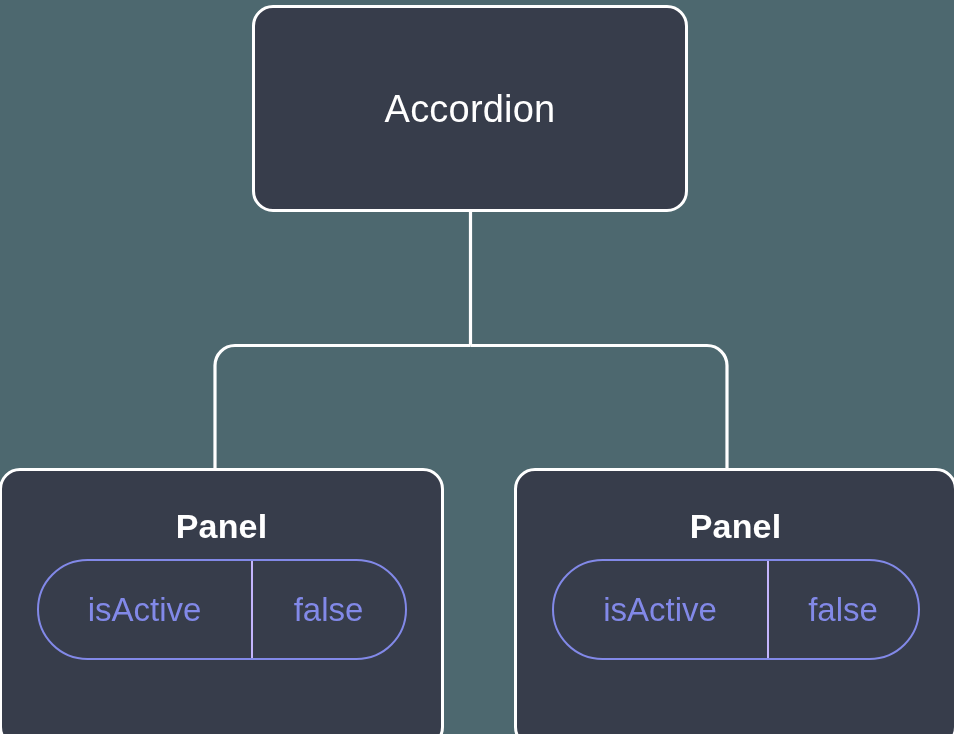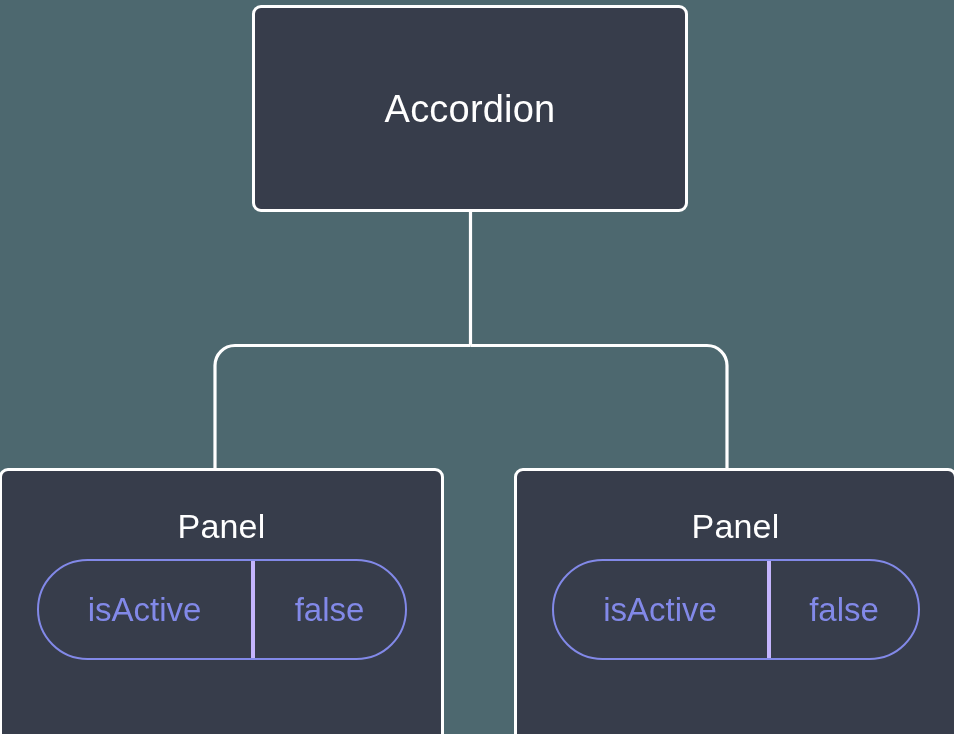--- a/index.html
+++ b/index.html
@@ -30,21 +30,21 @@
     width: 954px;
     height: 734px;
     pointer-events: none;
   }
 
   
   .node {
     position: absolute;
     background: #373d4b;
     border: 3px solid #ffffff;
-    border-radius: 9px;
+    border-radius: 21px;
     display: flex;
     flex-direction: column;
     align-items: center;
   }
 
   .node-root {
     left: 252px;
     top: 5px;
     width: 436px;
     height: 207px;
@@ -64,21 +64,21 @@
     height: 280px;           
     padding-top: 38px;
   }
 
   .node-leaf-left  { left: -1px;  width: 445px; }
   .node-leaf-right { left: 514px; width: 443px; }
 
   .node-title-leaf {
     color: #ffffff;
     font-size: 34px;
-    font-weight: 400;
+    font-weight: 700;
     line-height: 1;
     letter-spacing: 0.2px;
   }
 
   
   .state-pill {
     margin-top: 16px;
     height: 101px;
     display: flex;
     align-items: stretch;
@@ -96,21 +96,21 @@
     align-items: center;
     justify-content: center;
     color: #8289e8;
     font-size: 33px;
     font-weight: 400;
     line-height: 1;
     white-space: nowrap;
   }
 
   .state-key   { flex: 0 0 212px; }
-  .state-value { flex: 1 1 auto; border-left: 4px solid #c4b5fd; }
+  .state-value { flex: 1 1 auto; border-left: 2px solid #c4b5fd; }
 
   .state-pill-right .state-key { flex: 0 0 213px; }
 </style>
 </head>
 <body>
 
 <div id="tree-canvas">
 
   <svg class="edges" viewBox="0 0 954 734" width="954" height="734" fill="none">
 

